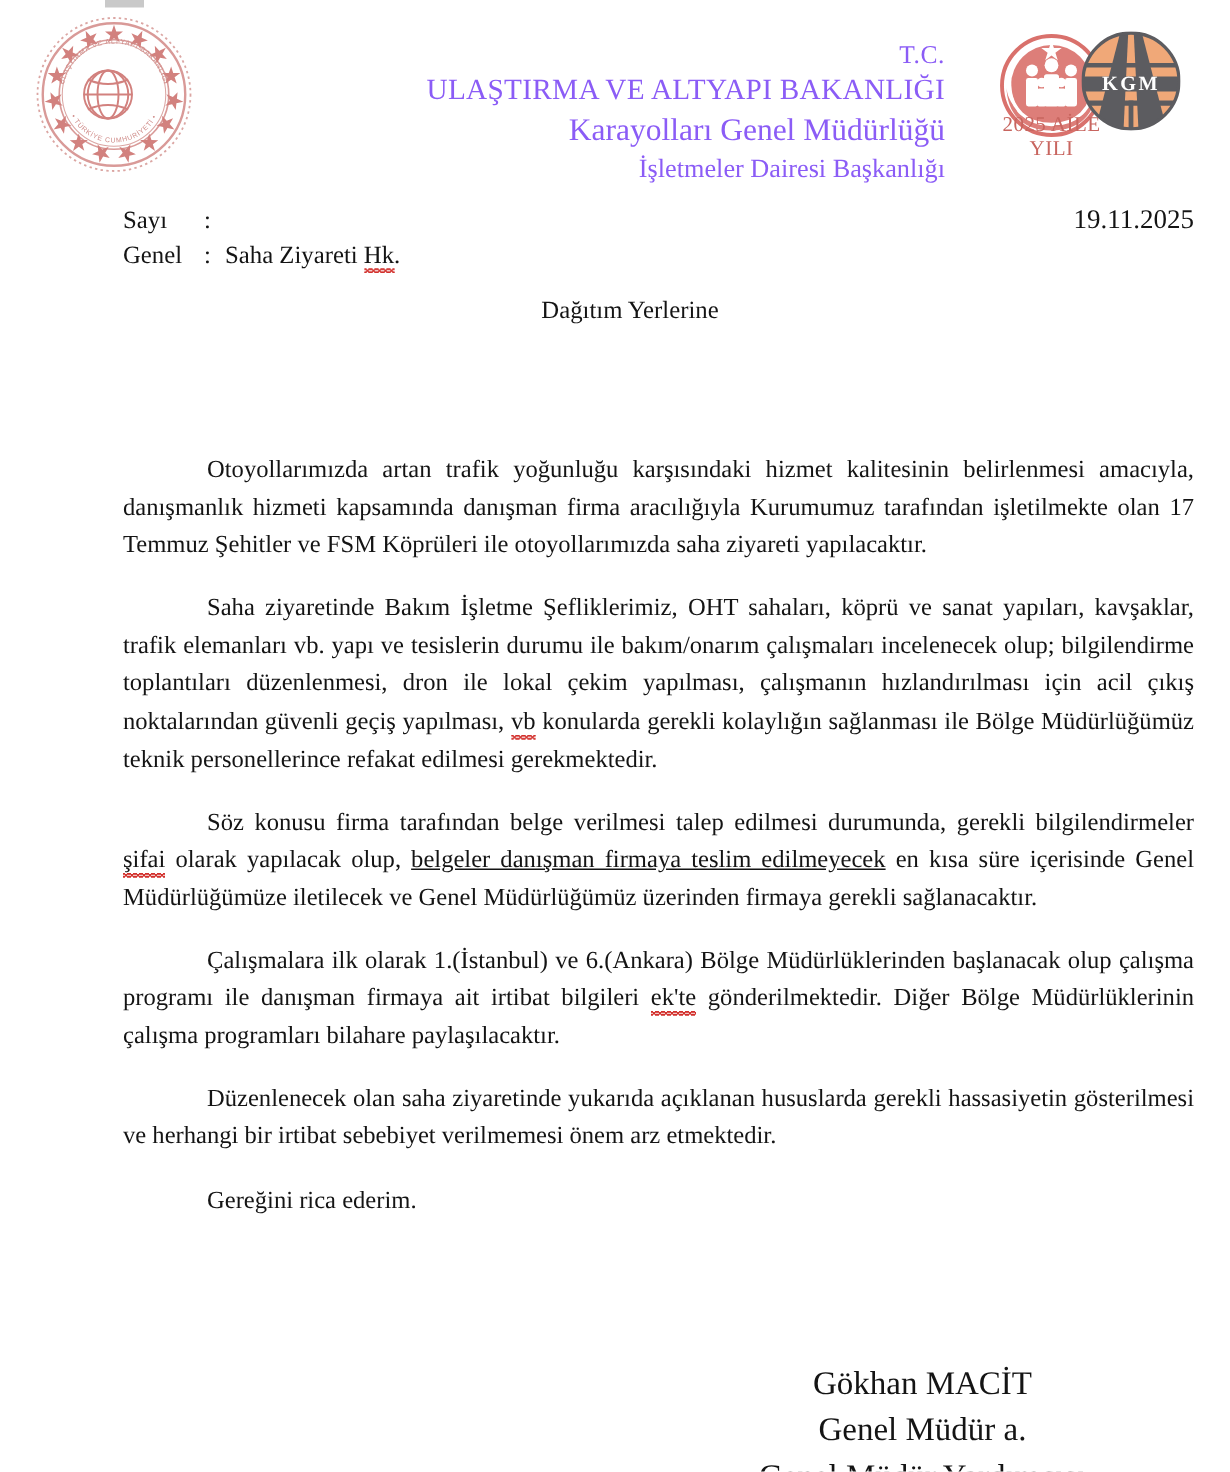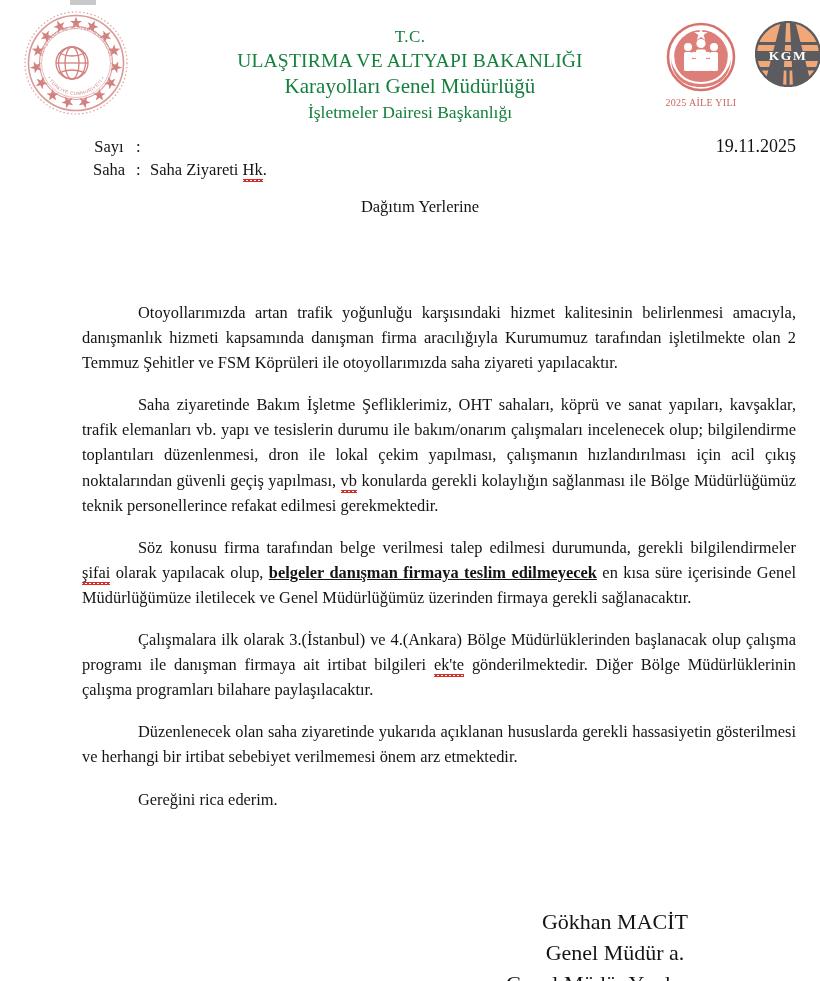--- a/index.html
+++ b/index.html
@@ -43,22 +43,22 @@
     width: 108px;
     height: 108px;
   }
 
   
   .header-text {
     position: absolute;
     left: 190px;
     top: 26px;
     width: 440px;
-    text-align: center;
-    color: #15803d;
+    text-align: right;
+    color: #8b5cf6;
     line-height: 1.30;
   }
   .header-text .hl-tc {
     font-size: 17px;
     letter-spacing: .4px;
   }
   .header-text .hl-ministry {
     font-size: 19.5px;
     letter-spacing: .2px;
     white-space: nowrap;
@@ -78,48 +78,48 @@
     top: 17px;
     width: 88px;
     height: 92px;
   }
   .logo-family .fam-caption {
     position: absolute;
     left: 0;
     bottom: 1px;
     width: 88px;
     text-align: center;
-    font-size: 10px;
+    font-size: 14px;
     letter-spacing: .3px;
     color: #c8655f;
     font-family: "Liberation Serif", serif;
   }
 
   
   .logo-kgm {
     position: absolute;
-    left: 755px;
+    left: 721px;
     top: 21px;
     width: 66px;
     height: 66px;
   }
 
   
   .meta-block {
     position: absolute;
     left: 82px;
     top: 135px;
     font-size: 16.5px;
     line-height: 1.42;
   }
   .meta-row {
     display: flex;
     white-space: nowrap;
   }
-  .meta-key { width: 54px; display: inline-block; text-align: center; }
+  .meta-key { width: 54px; display: inline-block; }
   .meta-colon { width: 14px; display: inline-block; }
 
   .doc-date {
     position: absolute;
     right: 24px;
     top: 136px;
     font-size: 18px;
     white-space: nowrap;
   }
 
@@ -146,21 +146,21 @@
     text-justify: inter-word;
   }
   .body-copy p {
     margin: 0 0 17px 0;
     text-indent: 56px;
   }
   .body-copy p:last-child { margin-bottom: 15px; }
   .p-plain { text-align: left !important; }
 
   .emph {
-    font-weight: bold;
+    font-weight: normal;
     text-decoration: underline;
   }
 
   
   .spell {
     position: relative;
     white-space: nowrap;
   }
   .spell::after {
     content: "";
@@ -318,39 +318,39 @@
   </div>
 </div>
 
 <div class="meta-block">
   <div class="meta-row">
     <span class="meta-key">Sayı</span>
     <span class="meta-colon">:</span>
     <span></span>
   </div>
   <div class="meta-row">
-    <span class="meta-key">Saha</span>
+    <span class="meta-key">Genel</span>
     <span class="meta-colon">:</span>
     <span><span>Saha Ziyareti </span><span class="spell">Hk</span><span>.</span></span>
   </div>
 </div>
 
 <div class="doc-date">19.11.2025</div>
 
 <div class="addressee">Dağıtım Yerlerine</div>
 
 <div class="body-copy">
 
-  <p>Otoyollarımızda artan trafik yoğunluğu karşısındaki hizmet kalitesinin belirlenmesi amacıyla, danışmanlık hizmeti kapsamında danışman firma aracılığıyla Kurumumuz tarafından işletilmekte olan 2 Temmuz Şehitler ve FSM Köprüleri ile otoyollarımızda saha ziyareti yapılacaktır.</p>
+  <p>Otoyollarımızda artan trafik yoğunluğu karşısındaki hizmet kalitesinin belirlenmesi amacıyla, danışmanlık hizmeti kapsamında danışman firma aracılığıyla Kurumumuz tarafından işletilmekte olan 17 Temmuz Şehitler ve FSM Köprüleri ile otoyollarımızda saha ziyareti yapılacaktır.</p>
 
   <p><span>Saha ziyaretinde Bakım İşletme Şefliklerimiz, OHT sahaları, köprü ve sanat yapıları, kavşaklar, trafik elemanları vb. yapı ve tesislerin durumu ile bakım/onarım çalışmaları incelenecek olup; bilgilendirme toplantıları düzenlenmesi, dron ile lokal çekim yapılması, çalışmanın hızlandırılması için acil çıkış noktalarından güvenli geçiş yapılması, </span><span class="spell">vb</span><span> konularda gerekli kolaylığın sağlanması ile Bölge Müdürlüğümüz teknik personellerince refakat edilmesi gerekmektedir.</span></p>
 
   <p><span>Söz konusu firma tarafından belge verilmesi talep edilmesi durumunda, gerekli bilgilendirmeler </span><span class="spell">şifai</span><span> olarak yapılacak olup, </span><span class="emph">belgeler danışman firmaya teslim edilmeyecek</span><span> en kısa süre içerisinde Genel Müdürlüğümüze iletilecek ve Genel Müdürlüğümüz üzerinden firmaya gerekli sağlanacaktır.</span></p>
 
-  <p><span>Çalışmalara ilk olarak 3.(İstanbul) ve 4.(Ankara) Bölge Müdürlüklerinden başlanacak olup çalışma programı ile danışman firmaya ait irtibat bilgileri </span><span class="spell">ek'te</span><span> gönderilmektedir. Diğer Bölge Müdürlüklerinin çalışma programları bilahare paylaşılacaktır.</span></p>
+  <p><span>Çalışmalara ilk olarak 1.(İstanbul) ve 6.(Ankara) Bölge Müdürlüklerinden başlanacak olup çalışma programı ile danışman firmaya ait irtibat bilgileri </span><span class="spell">ek'te</span><span> gönderilmektedir. Diğer Bölge Müdürlüklerinin çalışma programları bilahare paylaşılacaktır.</span></p>
 
   <p>Düzenlenecek olan saha ziyaretinde yukarıda açıklanan hususlarda gerekli hassasiyetin gösterilmesi ve herhangi bir irtibat sebebiyet verilmemesi önem arz etmektedir.</p>
 
   <p class="p-plain">Gereğini rica ederim.</p>
 </div>
 
 <div class="signature">
   <div>Gökhan MACİT</div>
   <div>Genel Müdür a.</div>
   <div>Genel Müdür Yardımcısı</div>

